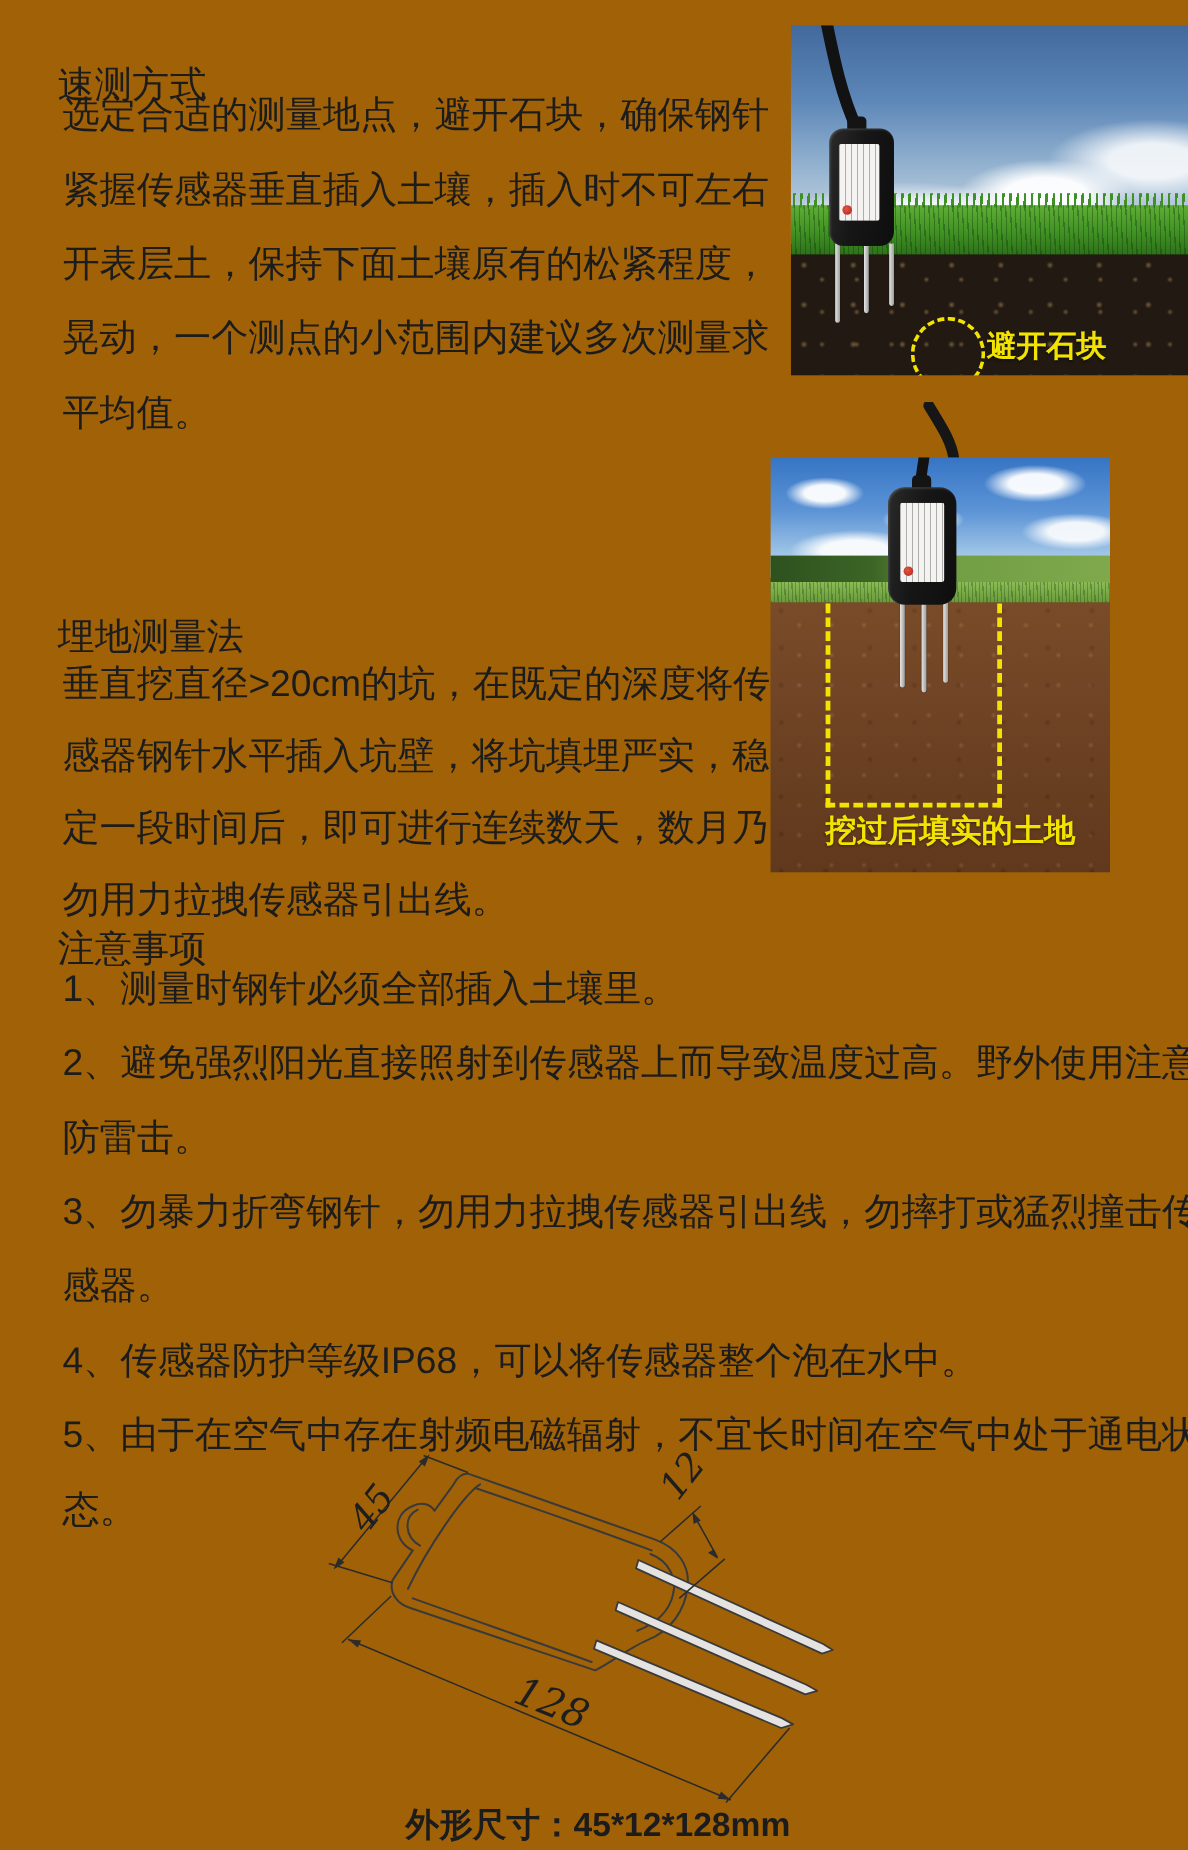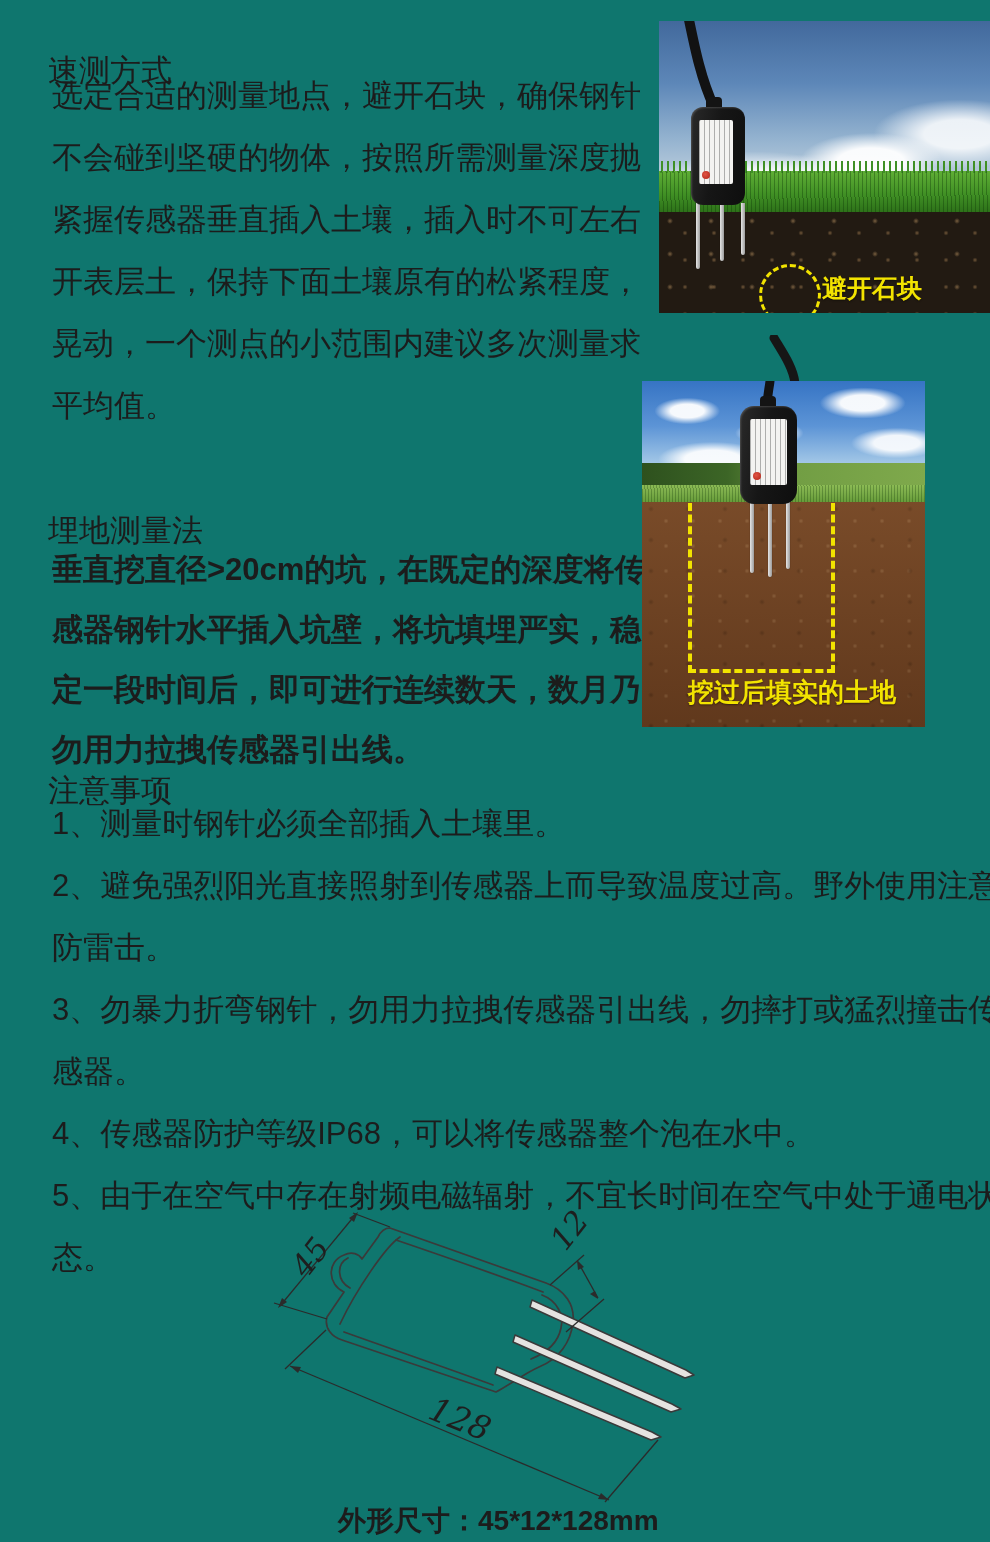--- a/index.html
+++ b/index.html
@@ -1,23 +1,23 @@
 <!DOCTYPE html>
 <html><head>
 <meta charset="utf-8">
 <style>
   html,body{margin:0;padding:0;}
   body{background:#c9c8c6;font-family:"Liberation Sans","DejaVu Sans",sans-serif;}
-  .page{position:relative;width:990px;height:1542px;background:#0f766e;overflow:hidden;
+  .page{position:relative;width:990px;height:1542px;background:#a16207;overflow:hidden;
         color:#1c1c1c;}
   .abs{position:absolute;}
   .heading{position:absolute;left:48px;font-size:31px;font-weight:500;line-height:34px;white-space:nowrap;}
   .para{position:absolute;left:48px;}
   .para p{margin:4px;font-size:31px;font-weight:500;line-height:58px;white-space:nowrap;}
-  .para.tight p{line-height:56px;font-weight:bold;}
+  .para.tight p{line-height:56px;}
   .para.list p{line-height:58px;}
 
   
   .photo{position:absolute;overflow:hidden;}
   
   .sky1{position:absolute;left:0;top:0;width:100%;height:195px;
     background:
       radial-gradient(95px 38px at 62% 72%, rgba(255,255,255,.95) 35%, rgba(255,255,255,0) 75%),
       radial-gradient(150px 55px at 28% 88%, rgba(255,255,255,.92) 35%, rgba(255,255,255,0) 75%),
       radial-gradient(120px 48px at 88% 58%, rgba(255,255,255,.85) 30%, rgba(255,255,255,0) 72%),
@@ -80,21 +80,20 @@
   .size-caption{position:absolute;font-size:28px;font-weight:bold;white-space:nowrap;}
 </style>
 </head>
 <body>
 
 <div class="page">
 
   <h2 class="heading" style="top:28px">速测方式</h2>
   <div class="para" style="top:63px">
     <p>选定合适的测量地点，避开石块，确保钢针</p>
-    <p>不会碰到坚硬的物体，按照所需测量深度抛</p>
     <p>紧握传感器垂直插入土壤，插入时不可左右</p>
     <p>开表层土，保持下面土壤原有的松紧程度，</p>
     <p>晃动，一个测点的小范围内建议多次测量求</p>
     <p>平均值。</p>
   </div>
 
   <figure class="photo" style="left:643px;top:5px;width:342px;height:292px;margin:16px">
     <div class="sky1"></div>
     <div class="grass1"></div>
     <div class="soil1"></div>

